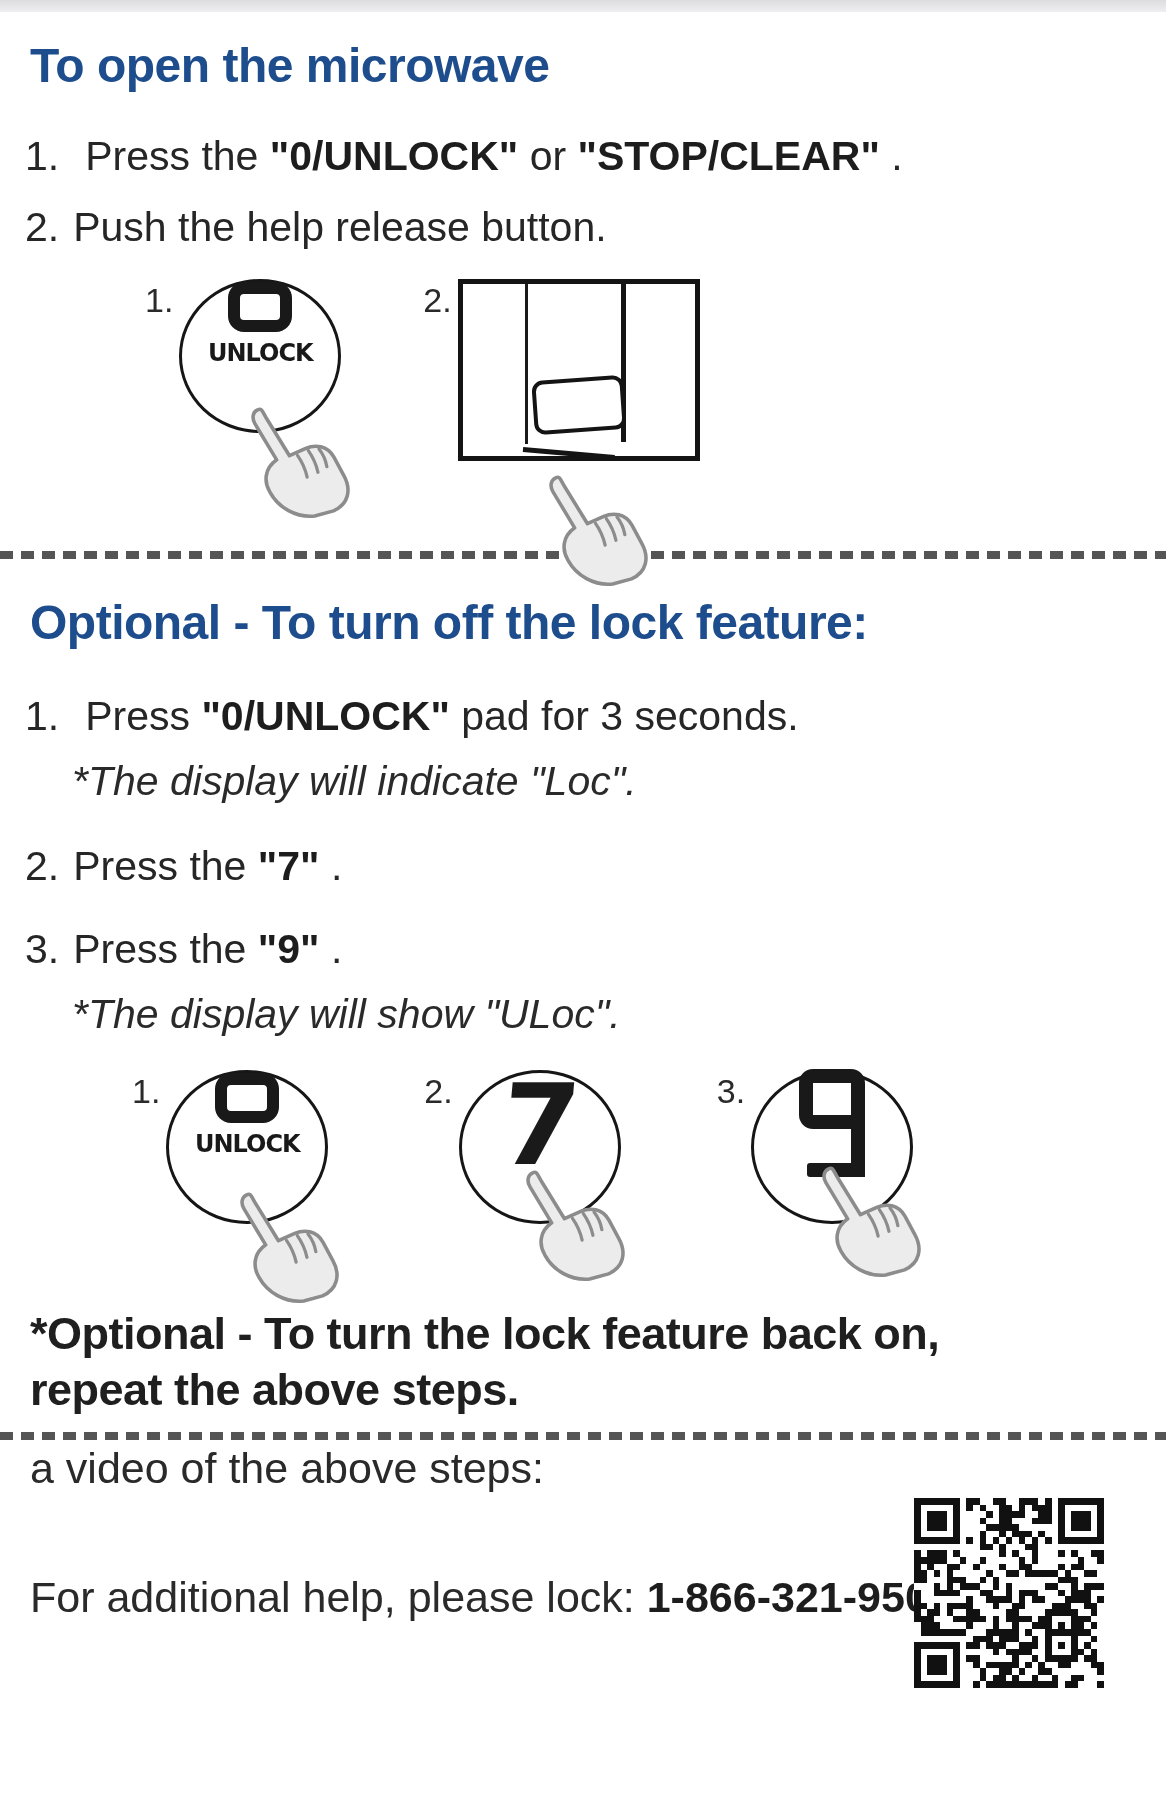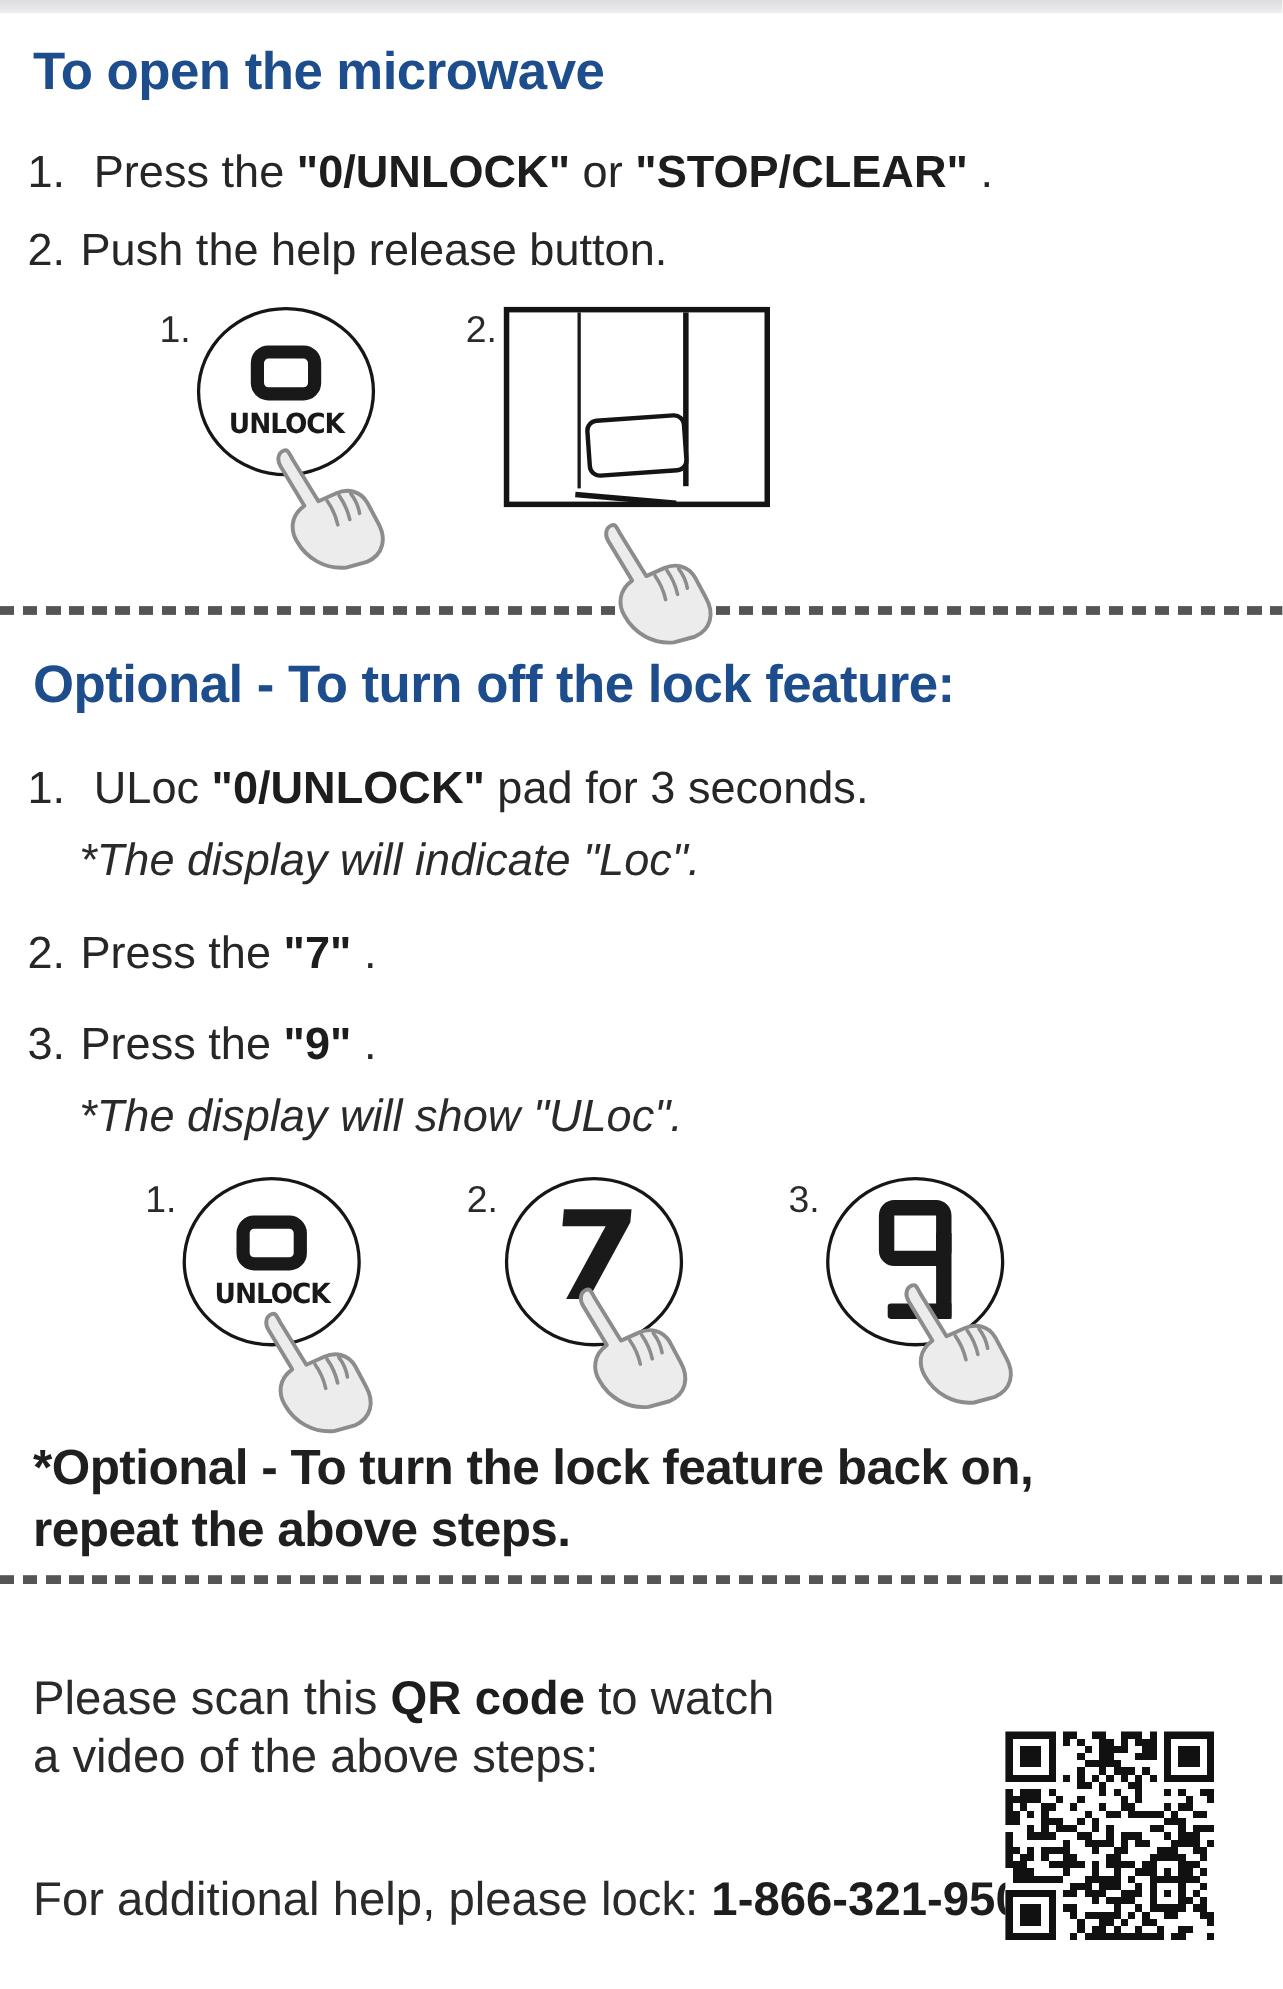--- a/index.html
+++ b/index.html
@@ -59,21 +59,21 @@
   .figrow-2 { margin:32px 0 0 132px; height:162px; gap:96px; }
   .fig { position:relative; display:flex; align-items:flex-start; }
   .fig-label { font-size:34px; color:#2a2a2a; margin:2px 6px 0 0; font-weight:500; }
 
   .pad-circle {
     width:162px; height:154px;
     border:3px solid #161616;
     border-radius:50%;
     background:#fff;
     display:flex; flex-direction:column;
-    align-items:center; justify-content:center;
+    align-items:center; justify-content:flex-start;
     flex:none;
   }
   .zero-glyph {
     width:64px; height:50px;
     border:12px solid #191919;
     border-radius:16px;
     background:#fff;
   }
   .unlock-word {
     font-family:"DejaVu Sans","Liberation Sans",sans-serif;
@@ -191,21 +191,21 @@
     <svg class="hand hand-door">
         <use href="#hand-sym"></use>
       </svg>
   </div>
 </div>
 
 <div class="dash-divider divider-1"></div>
 
 <h1 class="title-lock">Optional - To turn off the lock feature:</h1>
 
-<div class="step s2-step1"><span class="num">1.</span><span>ULoc </span><b>"0/UNLOCK"</b><span> pad for 3 seconds.</span></div>
+<div class="step s2-step1"><span class="num">1.</span><span>Press </span><b>"0/UNLOCK"</b><span> pad for 3 seconds.</span></div>
 
 <div class="note">*The display will indicate "Loc".</div>
 
 <div class="step s2-step2"><span class="num">2.</span><span>Press the </span><b>"7"</b><span> .</span></div>
 
 <div class="step s2-step3"><span class="num">3.</span><span>Press the </span><b>"9"</b><span> .</span></div>
 
 <div class="note">*The display will show "ULoc".</div>
 
 <div class="figrow figrow-2">
@@ -242,21 +242,20 @@
       </svg>
   </div>
 </div>
 
 <div class="footnote footnote-first">*Optional - To turn the lock feature back on,</div>
 <div class="footnote">repeat the above steps.</div>
 
 <div class="dash-divider divider-2"></div>
 
 <div class="footer">
-  <div class="scan-line scan-line-1"><span>Please scan this </span><b>QR code</b><span> to watch</span></div>
   <div class="scan-line scan-line-2">a video of the above steps:</div>
 
   <div class="qr-box">
     <svg id="qr" viewBox="0 0 29 29" xmlns="http://www.w3.org/2000/svg">
         <rect x="0" y="0" width="1" height="1"></rect>
         <rect x="1" y="0" width="1" height="1"></rect>
         <rect x="2" y="0" width="1" height="1"></rect>
         <rect x="3" y="0" width="1" height="1"></rect>
         <rect x="4" y="0" width="1" height="1"></rect>
         <rect x="5" y="0" width="1" height="1"></rect>

